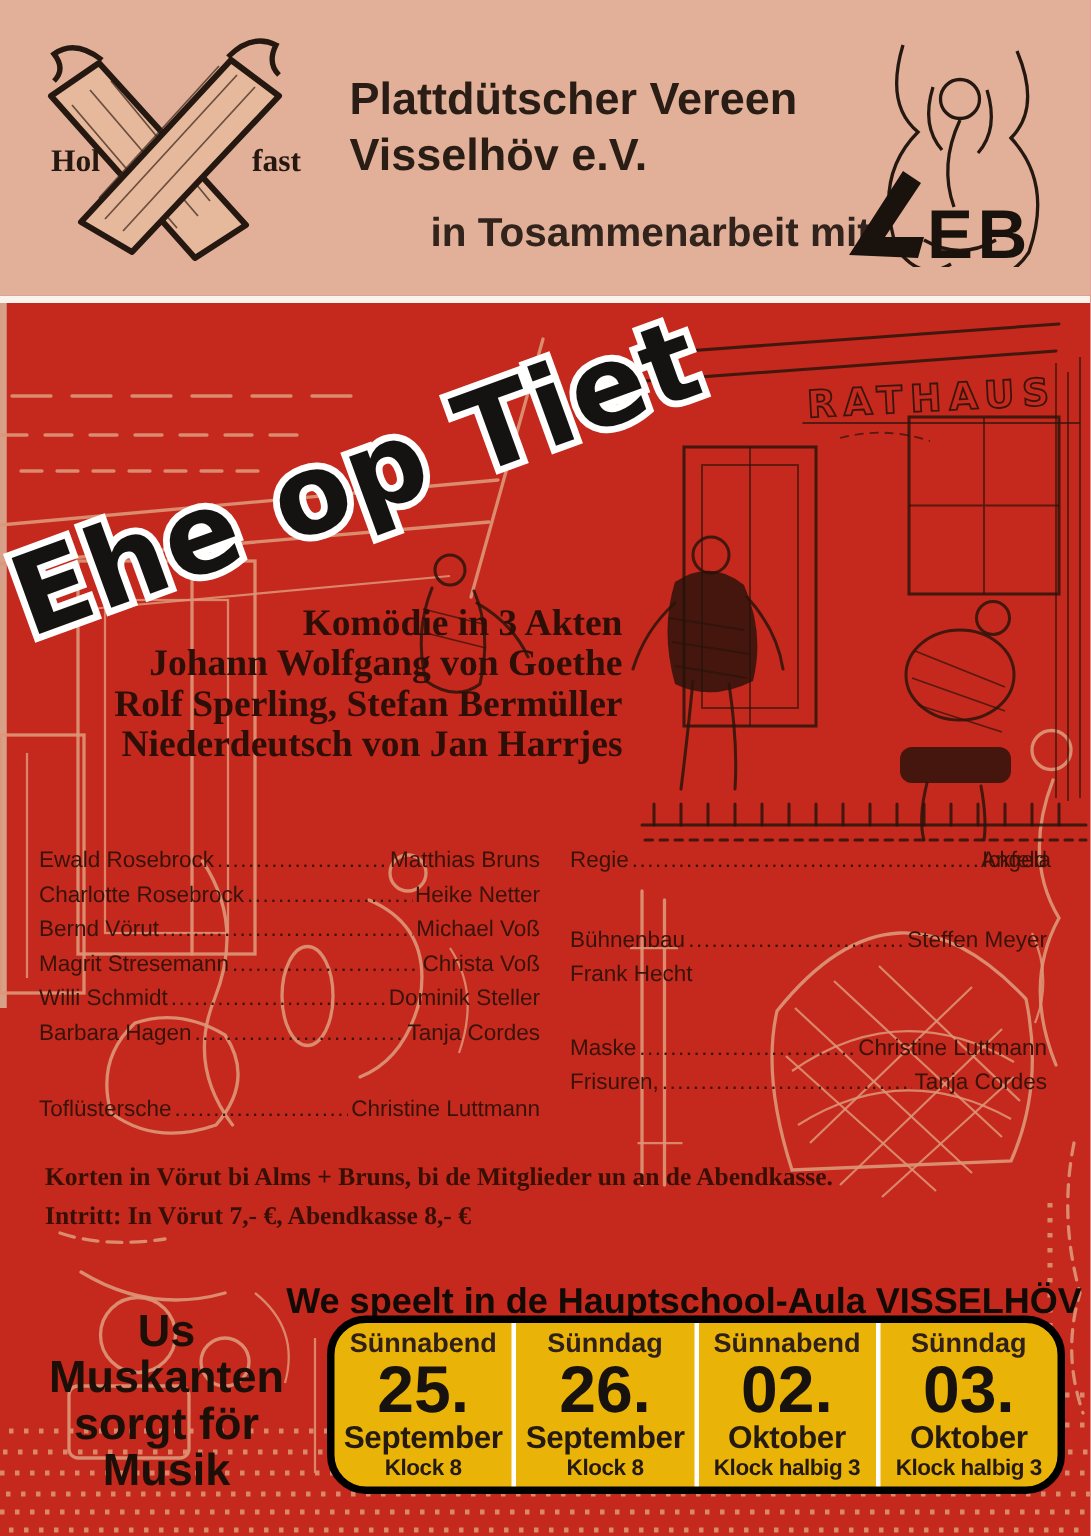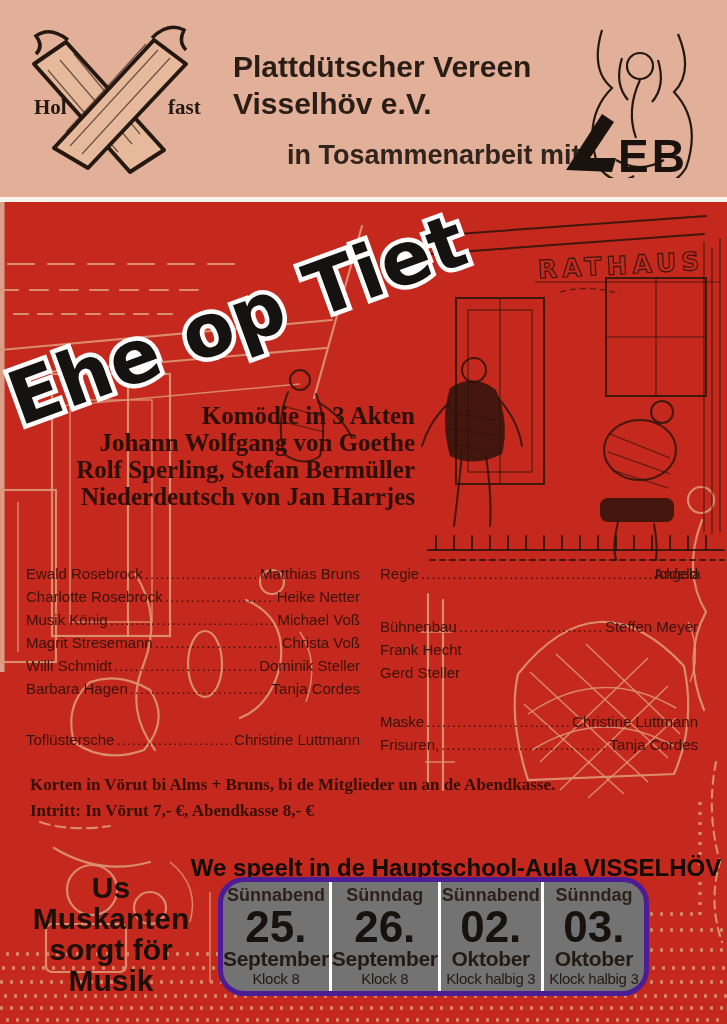--- a/index.html
+++ b/index.html
@@ -43,29 +43,29 @@
   .ovb{margin-left:-46px;}
   
   .tickets{position:absolute;left:30px;top:570px;width:692px;z-index:2;
     font-family:"Liberation Serif",serif;font-weight:bold;font-size:17px;line-height:26px;color:#380f05;}
   .venue{position:absolute;left:186px;top:652px;width:540px;text-align:center;z-index:2;
     font-weight:bold;font-size:24px;color:#120a05;white-space:nowrap;}
   
   .music{position:absolute;left:16px;top:670px;width:190px;text-align:center;z-index:2;
     font-weight:bold;font-size:30px;line-height:31px;color:#1c0f08;}
   
-  .datebox{position:absolute;left:218px;top:675px;width:431px;height:119px;z-index:4;
-    background:#737373;border:5px solid #4c1d95;border-radius:26px;box-sizing:border-box;
+  .datebox{position:absolute;left:218px;top:675px;width:492px;height:119px;z-index:4;
+    background:#eab308;border:5px solid #000000;border-radius:26px;box-sizing:border-box;
     display:flex;overflow:hidden;}
   .datecol{flex:1 1 0;text-align:center;padding-top:3px;}
   .datecol.div{border-right:3px solid #ffffff;}
   .d-day{font-weight:bold;font-size:18px;color:#2f2019;}
   .d-num{font-weight:bold;font-size:44px;line-height:42px;color:#17120e;}
   .d-mon{font-weight:bold;font-size:21px;line-height:22px;color:#241a12;letter-spacing:-0.3px;}
-  .d-time{font-weight:normal;font-size:15px;line-height:18px;color:#241a12;letter-spacing:-0.3px;}
+  .d-time{font-weight:bold;font-size:15px;line-height:18px;color:#241a12;letter-spacing:-0.3px;}
 </style>
 </head>
 <body>
 
 <div class="poster">
 
   <div class="header">
 
     <svg class="logo holfast" width="210" height="170" viewBox="0 0 210 170">
       <g>
@@ -198,21 +198,21 @@
         <span class="role">Ewald Rosebrock</span>
         <span class="leader">......................................................................</span>
         <span class="actor">Matthias Bruns</span>
       </div>
       <div class="row">
         <span class="role">Charlotte Rosebrock</span>
         <span class="leader">......................................................................</span>
         <span class="actor">Heike Netter</span>
       </div>
       <div class="row">
-        <span class="role">Musik König</span>
+        <span class="role">Bernd Vörut</span>
         <span class="leader">......................................................................</span>
         <span class="actor">Michael Voß</span>
       </div>
       <div class="row">
         <span class="role">Magrit Stresemann</span>
         <span class="leader">......................................................................</span>
         <span class="actor">Christa Voß</span>
       </div>
       <div class="row">
         <span class="role">Willi Schmidt</span>
@@ -240,23 +240,20 @@
         <span class="actor ovb">Ickfeld</span>
       </div>
       <div class="gap30"></div>
       <div class="row">
         <span class="role">Bühnenbau</span>
         <span class="leader">......................................................................</span>
         <span class="actor">Steffen Meyer</span>
       </div>
       <div class="row ralign">
         <span class="actor">Frank Hecht</span>
-      </div>
-      <div class="row ralign">
-        <span class="actor">Gerd Steller</span>
       </div>
       <div class="gap26"></div>
       <div class="row">
         <span class="role">Maske</span>
         <span class="leader">......................................................................</span>
         <span class="actor">Christine Luttmann</span>
       </div>
       <div class="row">
         <span class="role">Frisuren,</span>
         <span class="leader">......................................................................</span>

